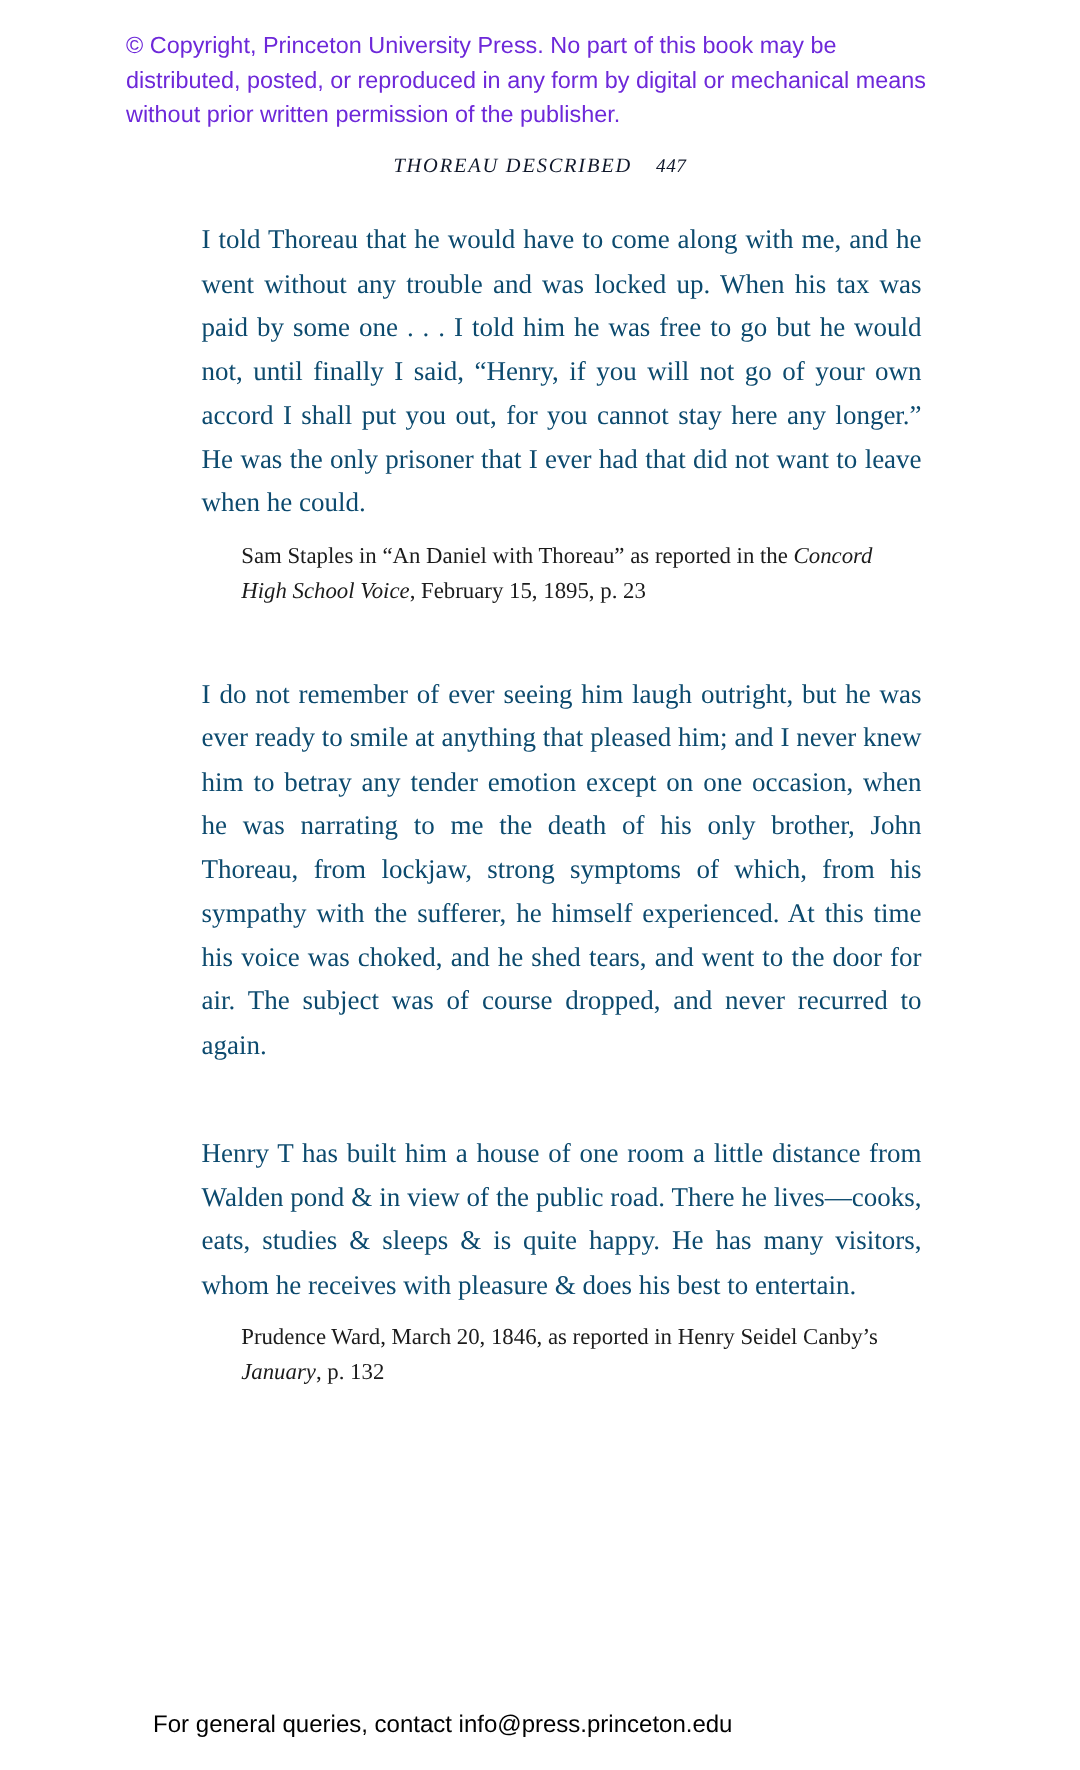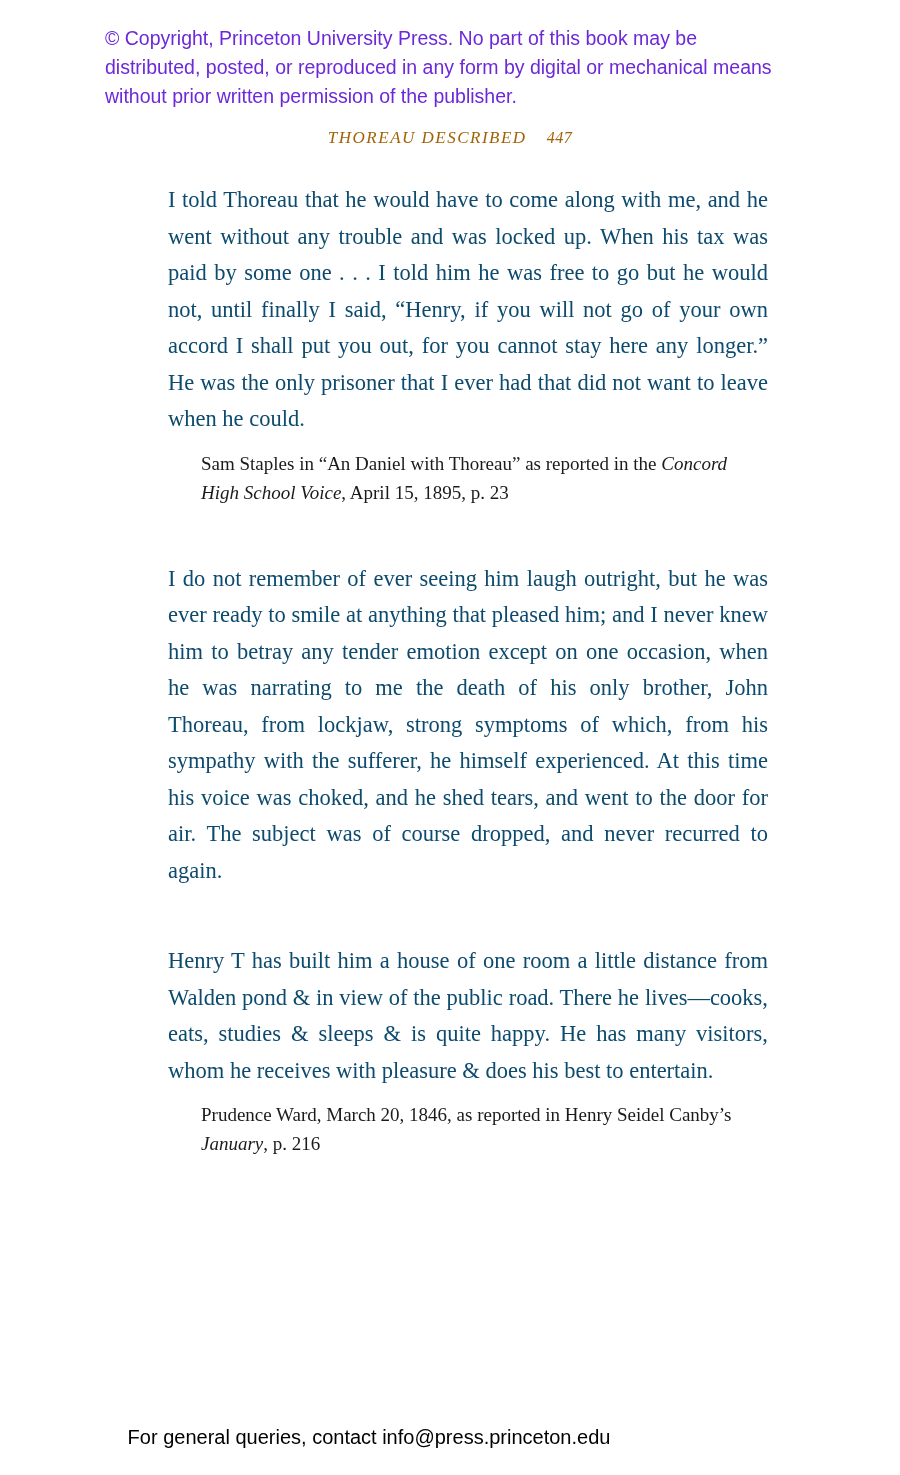--- a/index.html
+++ b/index.html
@@ -17,21 +17,21 @@
     font-size: 19.5px;
     line-height: 29px;
     width: 690px;
     margin: 24px 0 0 105px;
     color: #6d28d9;
   }
   .running-head {
     text-align: center;
     margin-top: 17px;
     font-style: italic;
-    color: #a16207;
+    color: #0f172a;
     font-family: Liberation Serif, serif;
   }
   .rh-title {
     font-size: 17px;
     letter-spacing: 1.5px;
   }
   .rh-page {
     font-size: 16px;
     margin-left: 20px;
     letter-spacing: 0.5px;
@@ -74,29 +74,29 @@
   <div class="copyright">© Copyright, Princeton University Press. No part of this book may be distributed, posted, or reproduced in any form by digital or mechanical means without prior written permission of the publisher.</div>
 
   <div class="running-head">
     <span class="rh-title">THOREAU DESCRIBED</span><span class="rh-page">447</span>
   </div>
 
   <main class="content">
 
     <section class="quote-block">
       <p class="quote-text">I told Thoreau that he would have to come along with me, and he went without any trouble and was locked up. When his tax was paid by some one . . . I told him he was free to go but he would not, until finally I said, “Henry, if you will not go of your own accord I shall put you out, for you cannot stay here any longer.” He was the only prisoner that I ever had that did not want to leave when he could.</p>
-      <p class="attribution"><span>Sam Staples in “An Daniel with Thoreau” as reported in the </span><i>Concord High School Voice</i><span>, April 15, 1895, p. 23</span></p>
+      <p class="attribution"><span>Sam Staples in “An Daniel with Thoreau” as reported in the </span><i>Concord High School Voice</i><span>, February 15, 1895, p. 23</span></p>
     </section>
 
     <section class="quote-block">
       <p class="quote-text">I do not remember of ever seeing him laugh outright, but he was ever ready to smile at anything that pleased him; and I never knew him to betray any tender emotion except on one occasion, when he was narrating to me the death of his only brother, John Thoreau, from lockjaw, strong symptoms of which, from his sympathy with the sufferer, he himself experienced. At this time his voice was choked, and he shed tears, and went to the door for air. The subject was of course dropped, and never recurred to again.</p>
     </section>
 
     <section class="quote-block">
       <p class="quote-text">Henry T has built him a house of one room a little distance from Walden pond &amp; in view of the public road. There he lives—cooks, eats, studies &amp; sleeps &amp; is quite happy. He has many visitors, whom he receives with pleasure &amp; does his best to entertain.</p>
-      <p class="attribution"><span>Prudence Ward, March 20, 1846, as reported in Henry Seidel Canby’s </span><i>January</i><span>, p. 216</span></p>
+      <p class="attribution"><span>Prudence Ward, March 20, 1846, as reported in Henry Seidel Canby’s </span><i>January</i><span>, p. 132</span></p>
     </section>
 
   </main>
 
   <div class="footer">For general queries, contact info@press.princeton.edu</div>
 
 </div>
 
 </body></html>

